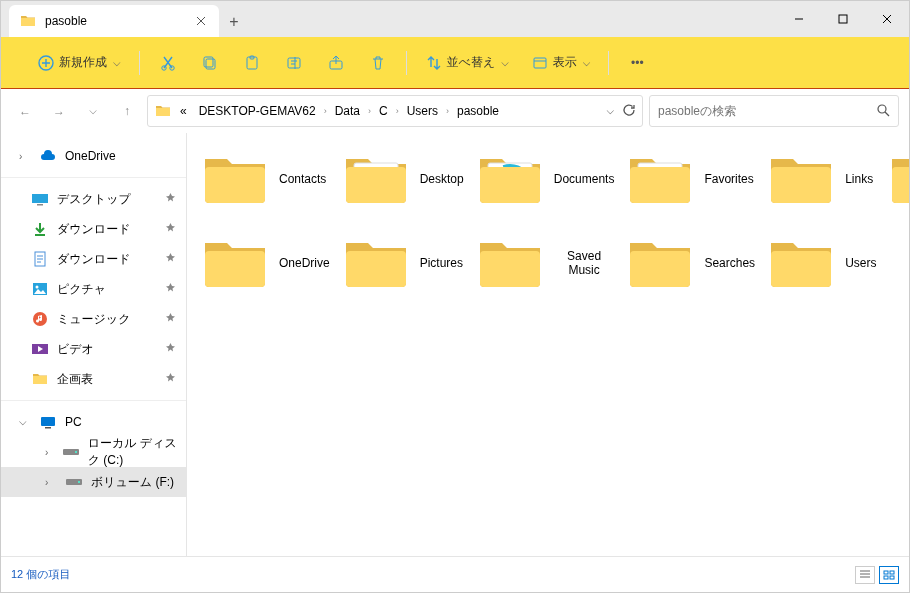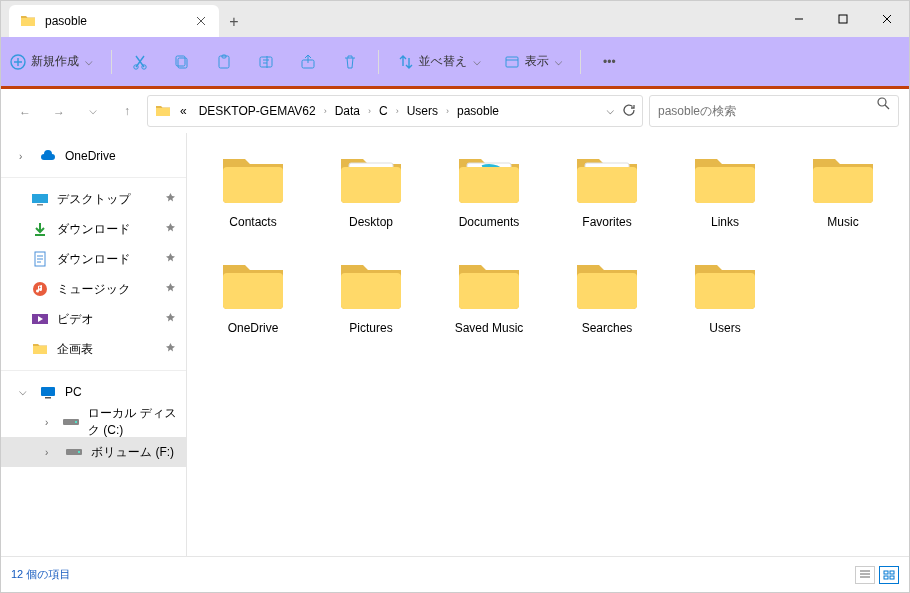--- a/index.html
+++ b/index.html
@@ -9,53 +9,53 @@
 .titlebar { height: 36px; background: #eaeaea; display: flex; align-items: flex-end; }
 .tab { background: #fff; height: 32px; margin-left: 8px; border-radius: 6px 6px 0 0; display: flex; align-items: center; padding: 0 10px; min-width: 210px; gap: 8px; }
 .tab-title { flex: 1; font-size: 12px; }
 .tab-close { width: 16px; height: 16px; display: flex; align-items: center; justify-content: center; color: #555; cursor: pointer; }
 .newtab { width: 30px; height: 30px; display: flex; align-items: center; justify-content: center; color: #555; cursor: pointer; font-size: 16px; }
 .titlespace { flex: 1; }
 .wincontrols { display: flex; height: 36px; }
 .wincontrols div { width: 44px; display: flex; align-items: center; justify-content: center; color: #000; }
 
 
-.toolbar { height: 52px; background: #c4b5fd; border-bottom: 3px solid #c2410c; display: flex; align-items: center; padding: 0 0; gap: 6px; }
+.toolbar { height: 52px; background: #fde047; border-bottom: 1px solid #c2410c; display: flex; align-items: center; padding: 0 28px; gap: 6px; }
 .tbtn { height: 36px; display: flex; align-items: center; justify-content: center; padding: 0 8px; color: #1a73e8; gap: 4px; cursor: pointer; border-radius: 4px; }
 .tbtn.icon-only { width: 36px; padding: 0; }
 .tbtn-text { color: #333; font-size: 12px; }
 .tsep { width: 1px; height: 24px; background: #ddd; margin: 0 4px; }
 .tbtn svg { stroke: #3399dd; fill: none; }
 .tbtn .chev { color: #666; font-size: 10px; margin-left: 2px; }
 
 
 .addressrow { height: 44px; display: flex; align-items: center; padding: 6px 10px; gap: 6px; background: #fff; }
 .navbtn { width: 28px; height: 28px; display: flex; align-items: center; justify-content: center; color: #888; cursor: pointer; }
 .addressbar { flex: 1; height: 32px; border: 1px solid #ddd; border-radius: 3px; display: flex; align-items: center; padding: 0 6px; gap: 4px; overflow: hidden; }
 .crumb { display: flex; align-items: center; gap: 6px; white-space: nowrap; cursor: pointer; padding: 2px 4px; font-size: 12px; }
 .crumbsep { color: #888; font-size: 9px; }
 .addressbar .tail { margin-left: auto; display: flex; align-items: center; gap: 8px; color: #666; }
-.searchbox { width: 250px; height: 32px; border: 1px solid #ddd; border-radius: 3px; display: flex; padding: 0 8px; color: #888; gap: 8px; }
+.searchbox { width: 250px; height: 32px; border: 1px solid #ddd; border-radius: 3px; display: flex; align-items: center; padding: 0 8px; color: #888; gap: 8px; }
 .searchbox input { border: none; flex: 1; outline: none; font-size: 12px; color: #333; background: transparent; }
 
 
 .main { flex: 1; display: flex; overflow: hidden; }
 .sidebar { width: 186px; border-right: 1px solid #e5e5e5; overflow-y: auto; padding: 8px 0; }
 .side-item { display: flex; align-items: center; height: 30px; padding: 0 8px 0 18px; gap: 8px; cursor: pointer; font-size: 12px; position: relative; }
 .side-item.selected { background: #e5e5e5; }
 .side-item .expander { width: 12px; color: #666; font-size: 10px; }
 .side-item .pin { margin-left: auto; color: #888; width: 16px; text-align: center; }
 .side-item.indent1 { padding-left: 30px; }
 .side-item.indent2 { padding-left: 44px; }
 .side-sep { height: 1px; background: #eee; margin: 6px 0; }
 .si-icon { width: 18px; height: 18px; display: flex; align-items: center; justify-content: center; }
 
 .content { flex: 1; overflow: auto; padding: 18px 12px; }
 .grid { display: grid; grid-template-columns: repeat(6, 1fr); gap: 28px 10px; }
-.fitem { display: flex; flex-direction: column; align-items: center; gap: 8px; cursor: pointer; }
+.fitem { display: flex; flex-direction: row; align-items: center; gap: 8px; cursor: pointer; }
 .fitem .fname { font-size: 12px; text-align: center; }
 .folder-icon { width: 72px; height: 56px; position: relative; }
 
 
 .statusbar { height: 36px; border-top: 1px solid #e5e5e5; display: flex; align-items: center; padding: 0 10px; font-size: 11px; color: #155abf; }
 .statusbar .right { margin-left: auto; display: flex; gap: 4px; }
 .viewbtn { width: 20px; height: 18px; border: 1px solid #ccc; display: flex; align-items: center; justify-content: center; color: #555; }
 .viewbtn.active { border-color: #0078d4; color: #0078d4; }
 
 
@@ -253,20 +253,33 @@
               <path d="M4 5 h6 M4 8 h6 M4 11 h4" stroke="#4a90d9"></path>
             </svg>
           </span>
           <span>ダウンロード</span>
           <span class="pin"><svg width="11" height="11" viewBox="0 0 11 11">
               <path d="M5.5 1 l1.5 3 l3 0.5 l-2.5 2 l0.5 3 l-2.5 -2 l-2.5 2 l0.5 -3 l-2.5 -2 l3 -0.5 Z" fill="#888"></path>
             </svg></span>
         </div>
         <div class="side-item indent1">
           <span class="si-icon">
+            <svg width="16" height="14" viewBox="0 0 16 14">
+              <rect x="1" y="1" width="14" height="12" fill="#27a3dd"></rect>
+              <circle cx="5" cy="5" r="1.5" fill="#fff"></circle>
+              <path d="M2 12 l4 -5 l3 3 l2 -2 l3 4 Z" fill="#fff"></path>
+            </svg>
+          </span>
+          <span>ピクチャ</span>
+          <span class="pin"><svg width="11" height="11" viewBox="0 0 11 11">
+              <path d="M5.5 1 l1.5 3 l3 0.5 l-2.5 2 l0.5 3 l-2.5 -2 l-2.5 2 l0.5 -3 l-2.5 -2 l3 -0.5 Z" fill="#888"></path>
+            </svg></span>
+        </div>
+        <div class="side-item indent1">
+          <span class="si-icon">
             <svg width="16" height="16" viewBox="0 0 16 16">
               <circle cx="8" cy="8" r="7" fill="#e85d3d"></circle>
               <path d="M7 5 v5 a1.5 1.5 0 1 1 -1 -1.4 V5 l4 -1 v4.5 a1.5 1.5 0 1 1 -1 -1.4" fill="#fff"></path>
             </svg>
           </span>
           <span>ミュージック</span>
           <span class="pin"><svg width="11" height="11" viewBox="0 0 11 11">
               <path d="M5.5 1 l1.5 3 l3 0.5 l-2.5 2 l0.5 3 l-2.5 -2 l-2.5 2 l0.5 -3 l-2.5 -2 l3 -0.5 Z" fill="#888"></path>
             </svg></span>
         </div>

